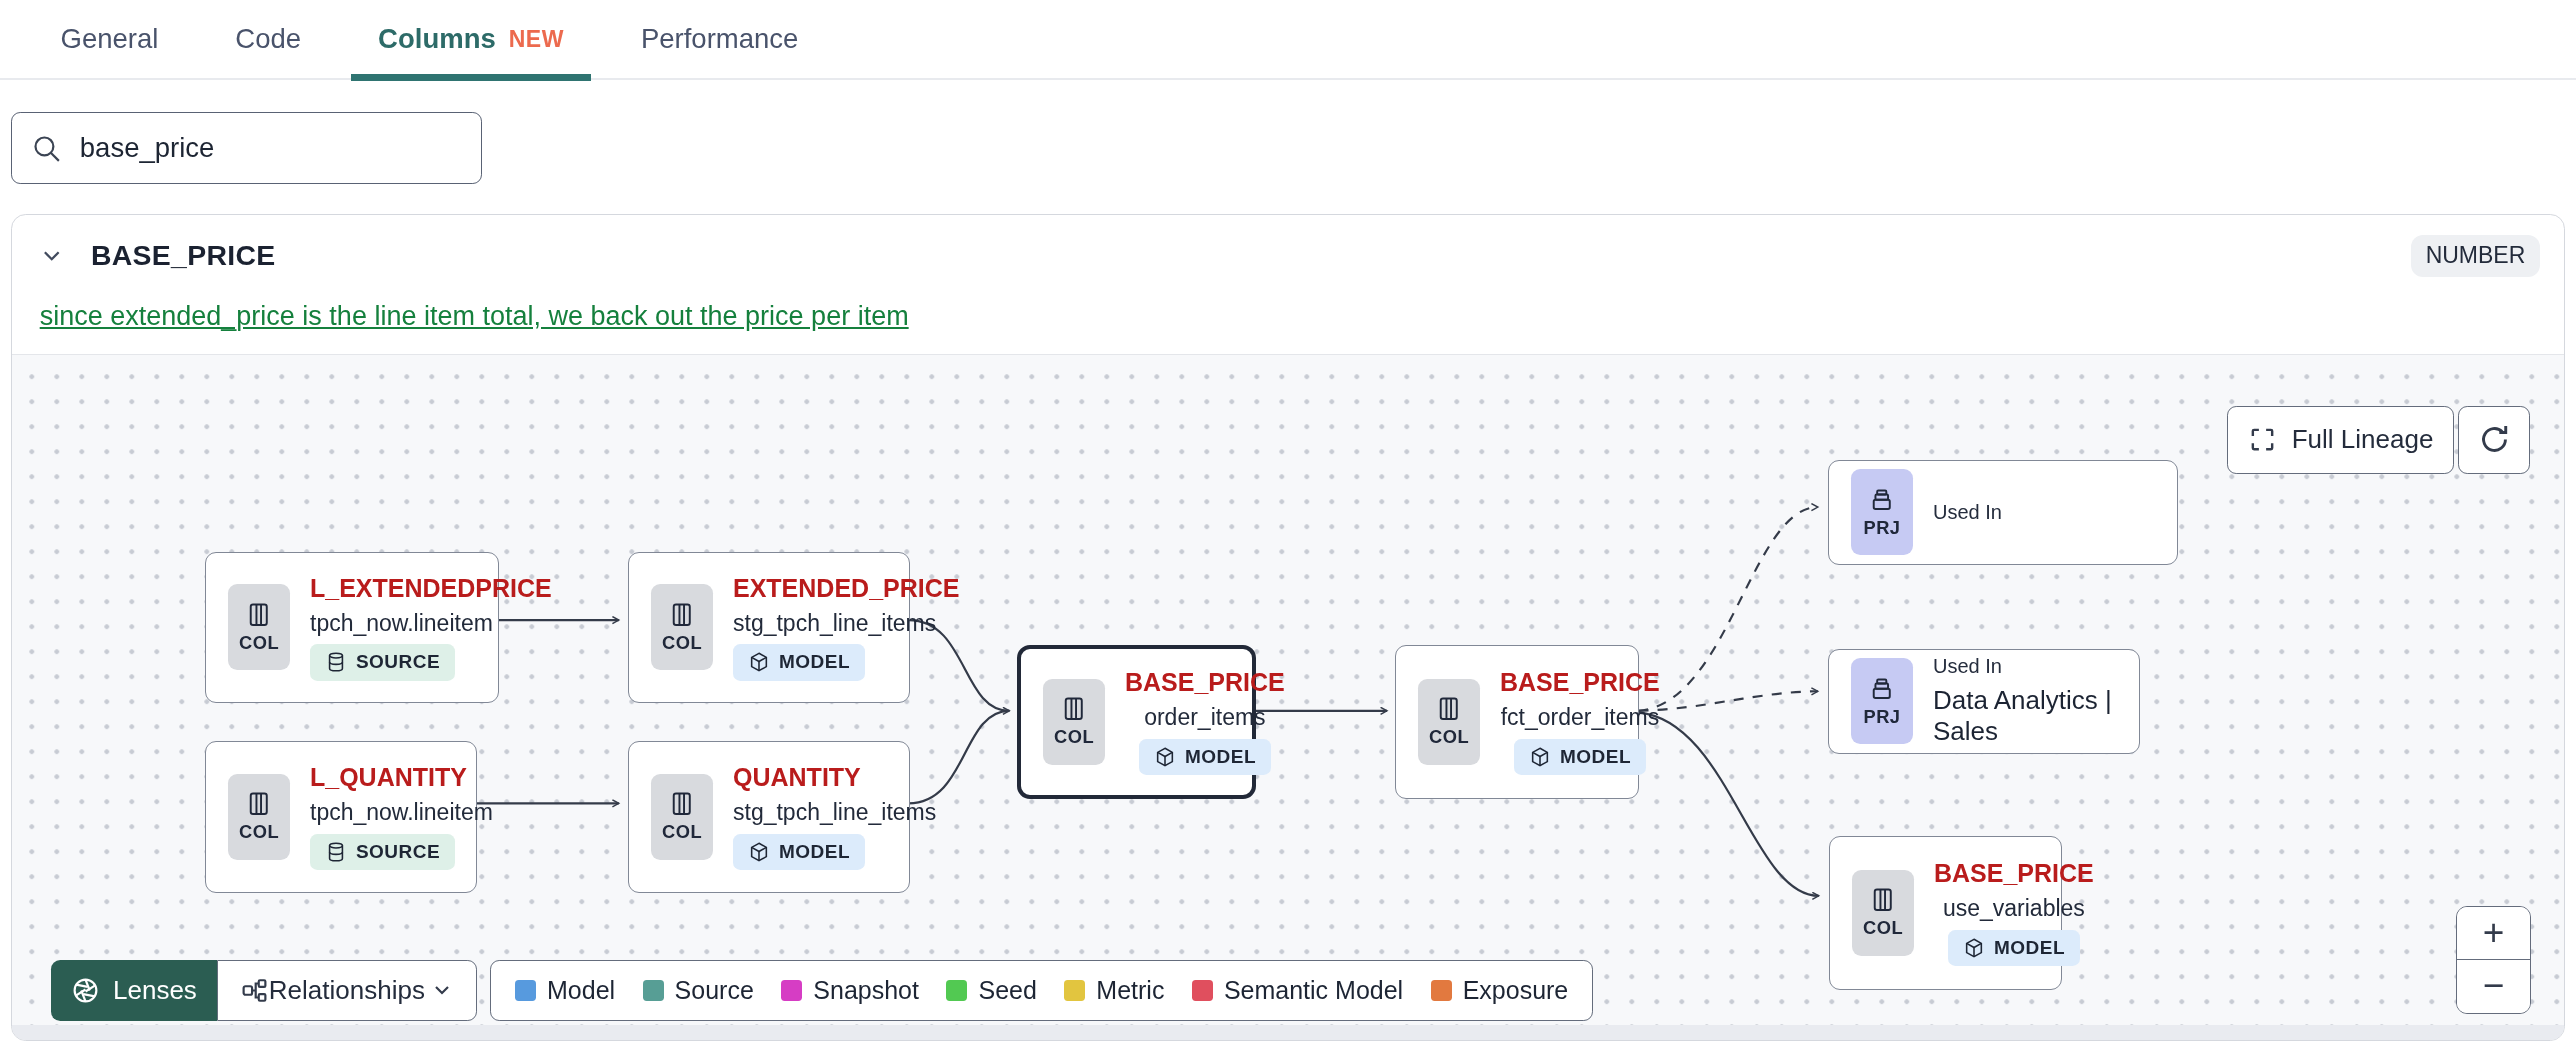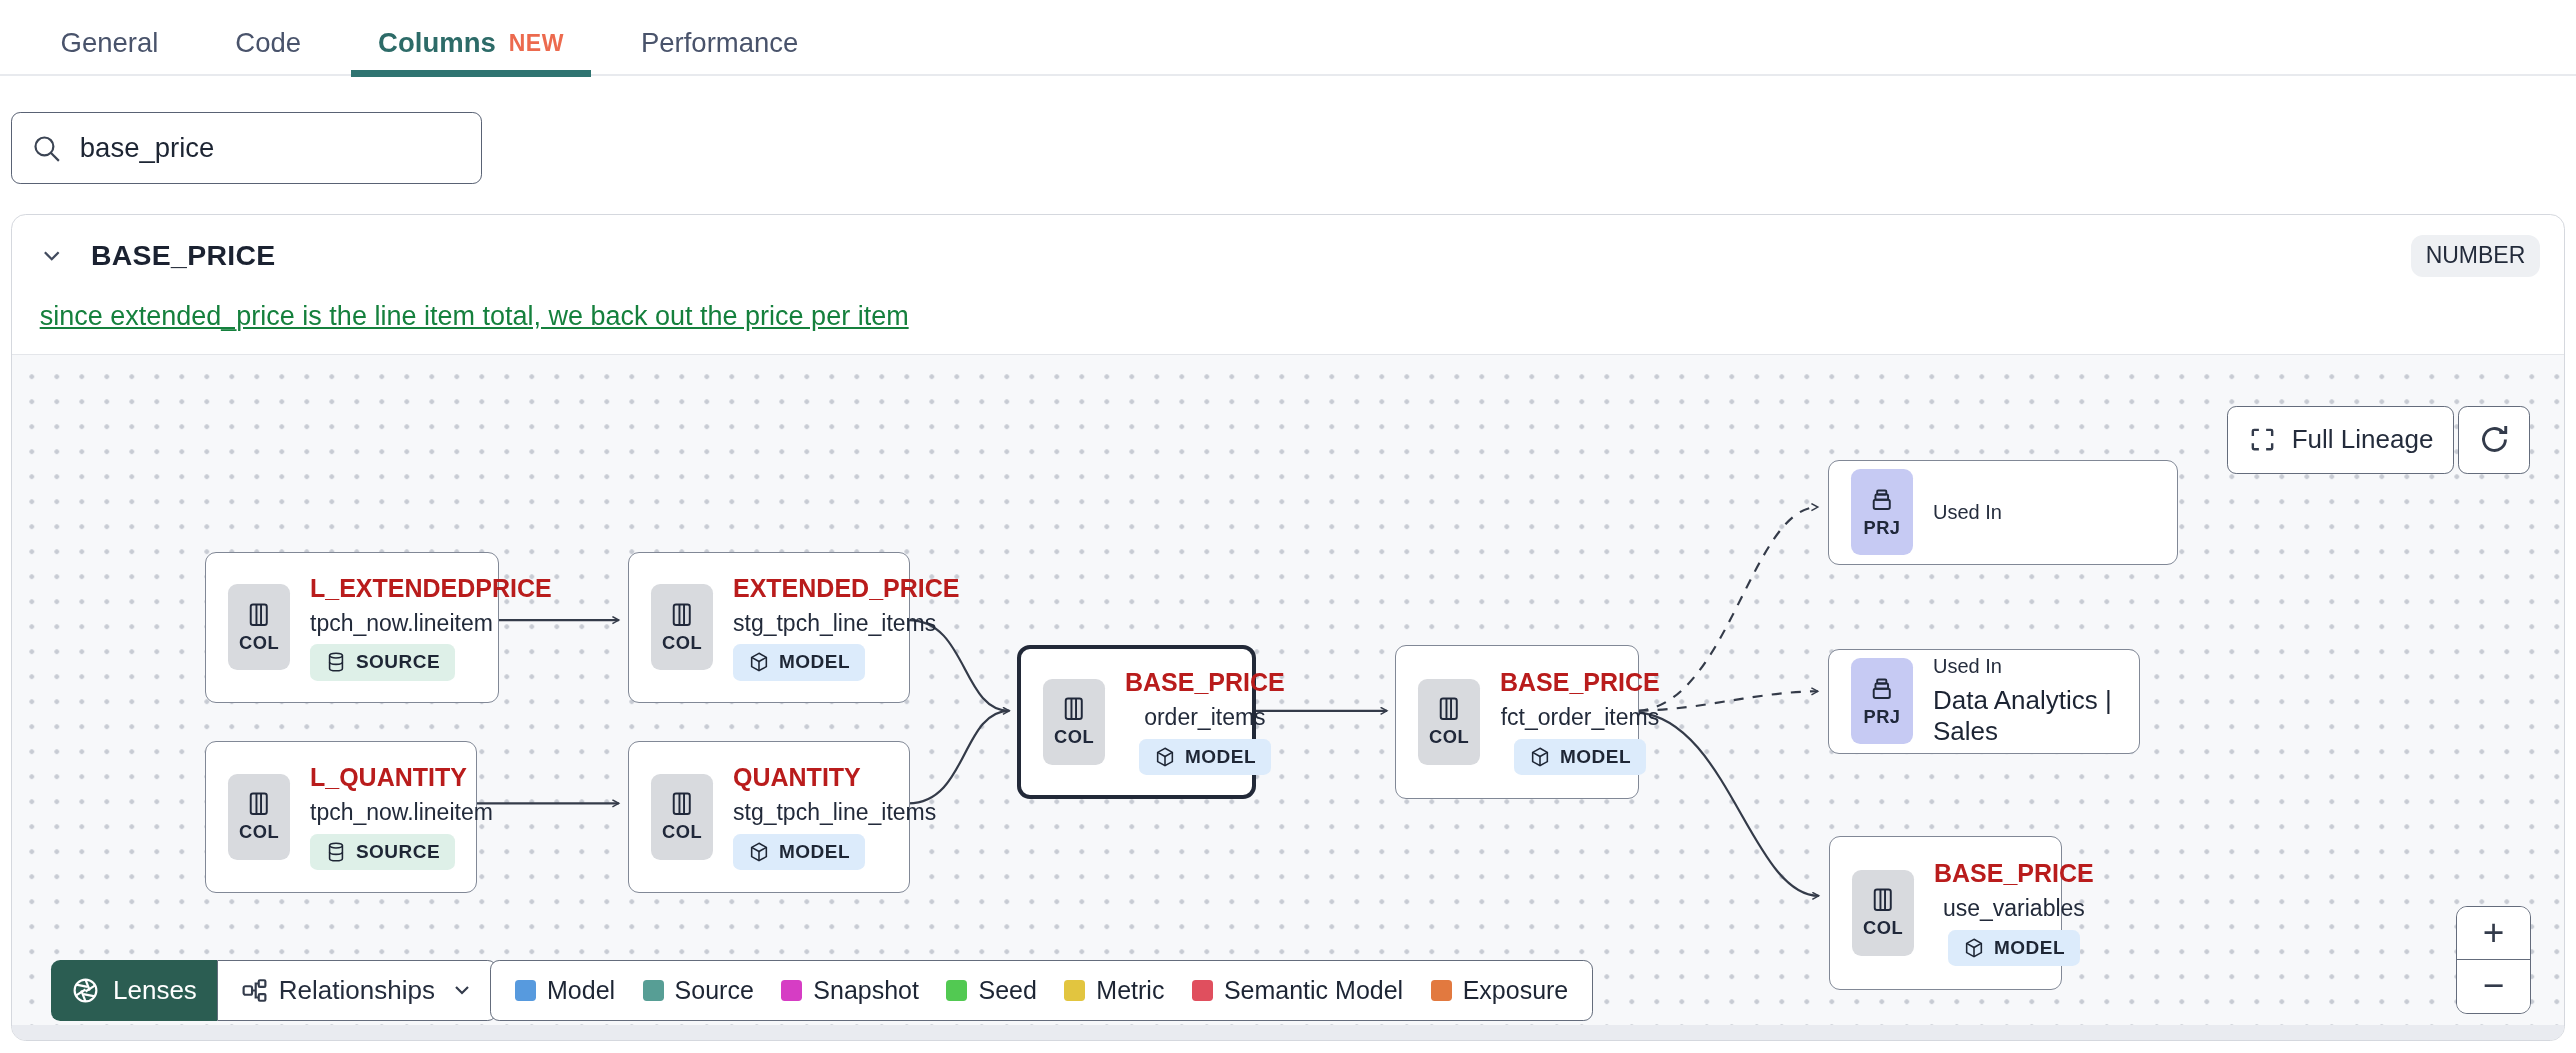--- a/index.html
+++ b/index.html
@@ -1,20 +1,20 @@
 <!DOCTYPE html>
 <html style="font-size:14.7px"><head>
 <meta charset="utf-8">
 <style>
   * { box-sizing: border-box; margin: 0; padding: 0; }
   html,body { width:2576px; height:1053px; background:#ffffff; font-family:"Liberation Sans", sans-serif; color:#232b3b; }
   .page { position:relative; width:2576px; height:1053px; overflow:hidden; }
 
   
-  .tabbar { position:absolute; left:0; top:12px; width:2576px; height:64px; display:flex; align-items:stretch; gap:22px; padding-left:33px; border-bottom:2.8px solid #e8eaee; background:#fff; }
+  .tabbar { position:absolute; left:0; top:0; width:2576px; height:80px; display:flex; align-items:stretch; gap:22px; padding-left:33px; border-bottom:2.8px solid #e8eaee; background:#fff; }
   .tab { position:relative; display:flex; align-items:center; gap:13px; padding:0 27.5px; font-size:27.5px; color:#49536b; cursor:pointer; }
   .tab.active { color:#2d6b68; font-weight:700; }
   .tab.active::after { content:""; position:absolute; left:0; right:0; bottom:-2.8px; height:6.4px; background:#2f7471; }
   .tab .new-badge { font-size:23px; font-weight:700; color:#ec6a4e; letter-spacing:0.5px; }
   .tab .count-badge { display:flex; align-items:center; justify-content:center; min-width:42px; height:42px; border-radius:22px; background:#e7e8eb; color:#232b3b; font-size:23px; padding:0 9.2px; }
 
   
   .search-box { position:absolute; left:11px; top:112px; width:471px; height:72px; border:1.8px solid #596274; border-radius:9.2px; background:#fff; display:flex; align-items:center; padding:0 18.3px; gap:16.5px; }
   .search-box svg { flex:0 0 auto; }
   .search-box input { border:none; outline:none; font-size:27.5px; font-family:"Liberation Sans",sans-serif; color:#1d2533; width:100%; background:transparent; }
@@ -47,21 +47,21 @@
   .res-pill.model { background:#dcebfb; }
   .usedin-label { font-size:20px; color:#252d3d; }
   .usedin-title { font-size:26px; color:#1c2433; }
 
   
   .full-lineage { position:absolute; left:2215px; top:51px; height:68px; display:flex; align-items:center; gap:14.7px; background:#fff; border:1.8px solid #646c7c; border-radius:9.2px; padding:0 20px; font-size:26px; color:#242c3c; cursor:pointer; }
   .refresh-btn { position:absolute; left:2446px; top:51px; width:72px; height:68px; display:flex; align-items:center; justify-content:center; background:#fff; border:1.8px solid #646c7c; border-radius:9.2px; cursor:pointer; color:#333b4b; }
 
   .bottom-controls { position:absolute; left:39px; top:605px; display:flex; }
   .lenses-btn { display:flex; align-items:center; gap:13px; background:#2b5d52; color:#fff; font-size:26px; padding:0 20px; height:61px; border-radius:9.2px 0 0 9.2px; cursor:pointer; }
-  .rel-btn { display:flex; align-items:center; gap:10px; background:#fff; border:1.8px solid #646c7c; border-radius:0 9.2px 9.2px 0; font-size:26px; color:#242c3c; padding:0 22px; height:61px; cursor:pointer; }
+  .rel-btn { display:flex; align-items:center; gap:0; background:#fff; border:1.8px solid #646c7c; border-radius:0 9.2px 9.2px 0; font-size:26px; color:#242c3c; padding:0 22px; height:61px; cursor:pointer; }
   .rel-btn .chevdn { margin-left:5.5px; color:#39414f; display:flex; }
 
   .legend { position:absolute; left:478px; top:605px; height:61px; display:flex; align-items:center; gap:27.5px; background:#fff; border:1.8px solid #646c7c; border-radius:9.2px; padding:0 24px; }
   .legend-item { display:flex; align-items:center; gap:11px; font-size:25px; color:#1d2534; }
   .legend-swatch { width:21px; height:21px; border-radius:3.7px; flex:0 0 auto; }
 
   .zoom-ctl { position:absolute; left:2444px; top:551px; width:75px; border:1.8px solid #646c7c; border-radius:11px; overflow:hidden; background:#fff; display:flex; flex-direction:column; }
   .zoom-ctl .zbtn { height:53px; display:flex; align-items:center; justify-content:center; font-size:37px; color:#333b4b; cursor:pointer; background:#fff; border:none; font-family:"Liberation Sans",sans-serif; }
   .zoom-ctl .zbtn:first-child { border-bottom:1.8px solid #646c7c; }
 

